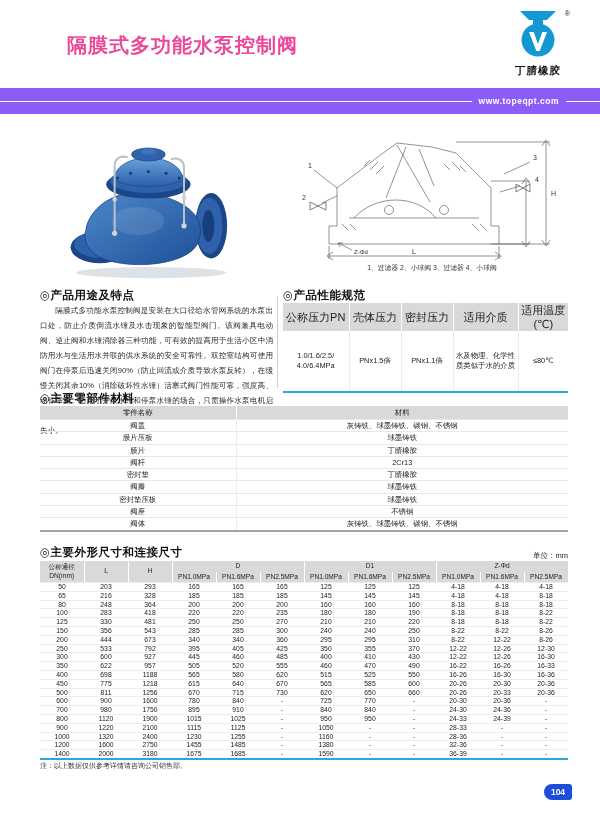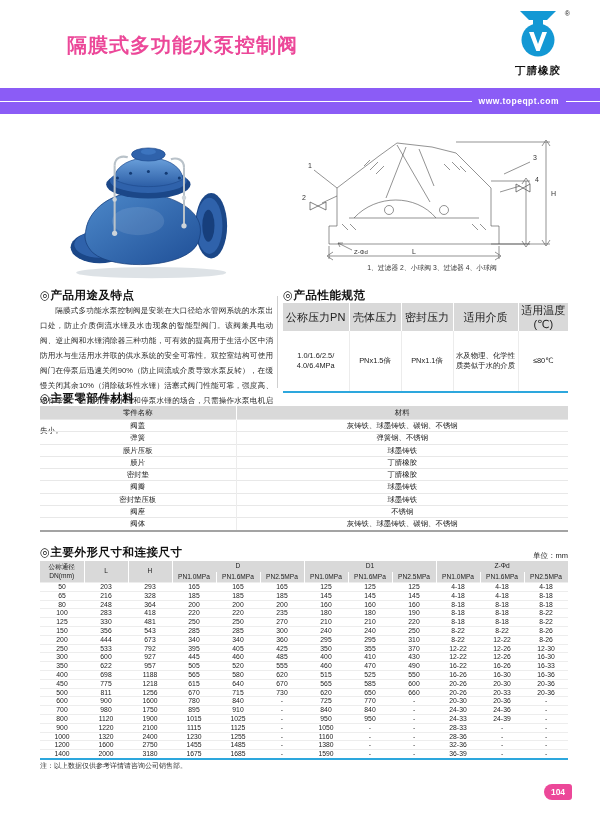--- a/index.html
+++ b/index.html
@@ -59,21 +59,21 @@
   .dim-wrap{position:absolute;left:40px;top:561px;width:528px;border-bottom:2px solid #2da7dd;}
   .dim-table th{background:#d9d9d9;font-size:6.6px;font-weight:normal;color:#222;
                 border-right:1px solid #fff;line-height:1.35;}
   .dim-table thead tr:first-child th{height:11px;}
   .dim-table thead tr:last-child th{height:10px;}
   .dim-table td{font-size:6.8px;text-align:center;height:7.6px;line-height:7.8px;
                 border-top:1px solid #ededed;color:#222;}
 
   .table-note{position:absolute;left:40px;top:761px;font-size:7px;color:#333;}
 
-  .page-badge{position:absolute;left:544px;top:784px;width:28px;height:16px;background:#ec4899;
+  .page-badge{position:absolute;left:544px;top:784px;width:28px;height:16px;background:#1d4ed8;
               border-radius:8px 3px 3px 8px;color:#fff;font-size:8.5px;font-weight:bold;
               display:flex;align-items:center;justify-content:center;}
 </style>
 </head>
 <body>
 
 <div class="page">
 
   <div class="page-title">隔膜式多功能水泵控制阀</div>
 
@@ -236,30 +236,30 @@
         <th>零件名称</th>
         <th>材料</th>
       </tr>
         </thead>
       <tbody>
           <tr>
             <td>阀盖</td>
             <td>灰铸铁、球墨铸铁、碳钢、不锈钢</td>
           </tr>
           <tr>
-            <td>弹簧</td>
-            <td>弹簧钢、不锈钢</td>
-          </tr>
-          <tr>
             <td>膜片压板</td>
             <td>球墨铸铁</td>
           </tr>
           <tr>
             <td>膜片</td>
             <td>丁腈橡胶</td>
+          </tr>
+          <tr>
+            <td>阀杆</td>
+            <td>2Cr13</td>
           </tr>
           <tr>
             <td>密封垫</td>
             <td>丁腈橡胶</td>
           </tr>
           <tr>
             <td>阀瓣</td>
             <td>球墨铸铁</td>
           </tr>
           <tr>

